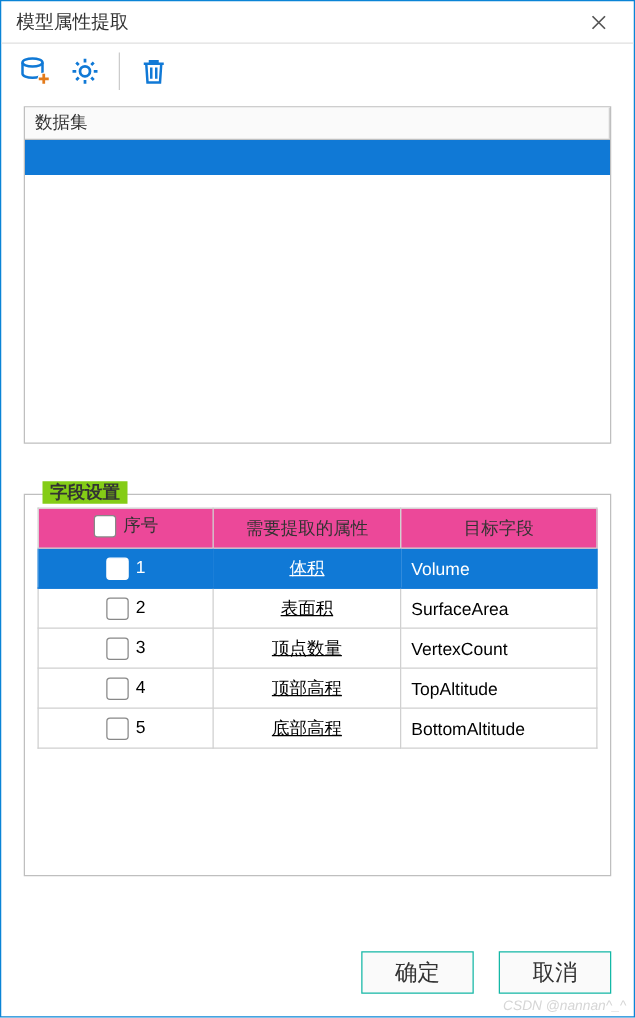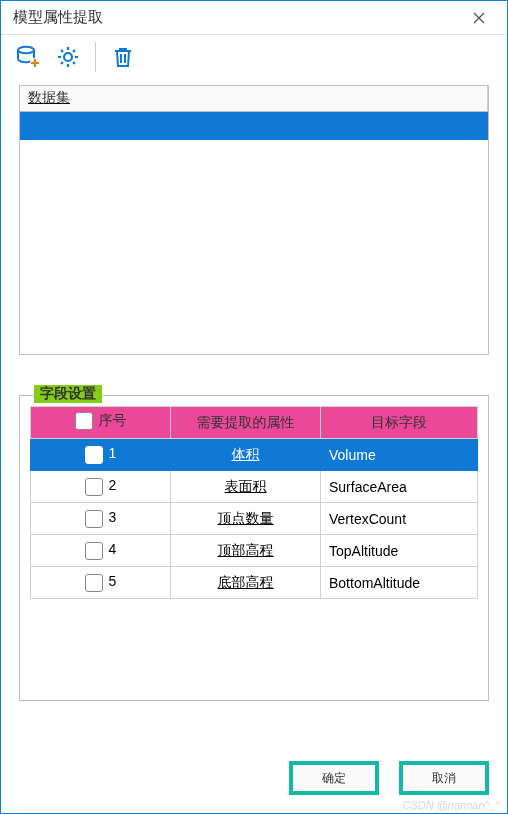--- a/index.html
+++ b/index.html
@@ -4,21 +4,21 @@
 <style>
   * { box-sizing: border-box; font-family: "Microsoft YaHei", "Segoe UI", sans-serif; }
   body { margin: 0; background: #fff; }
   .window { width: 508px; height: 814px; border: 1px solid #0a84d6; background: #fff; display: flex; flex-direction: column; position: relative; }
   .titlebar { height: 34px; display: flex; align-items: center; padding: 0 8px 0 12px; border-bottom: 1px solid #e0e0e0; }
   .titlebar .title { font-size: 15px; color: #333; flex: 1; }
   .close-btn { width: 40px; height: 30px; display: flex; align-items: center; justify-content: center; cursor: pointer; color: #555; }
   .toolbar { height: 44px; display: flex; align-items: center; padding: 0 12px; gap: 10px; }
   .toolbar .tbtn { width: 30px; height: 30px; display: flex; align-items: center; justify-content: center; cursor: pointer; }
   .toolbar .divider { width: 1px; height: 30px; background: #ccc; margin: 0 2px; }
-  .upper-panel { margin: 6px 18px 0 18px; text-decoration: underline; }
+  .upper-panel { margin: 6px 18px 0 18px; }
   .ds-table { border: 1px solid #bfbfbf; background: #fff; height: 270px; display: flex; flex-direction: column; }
   .ds-header { display: flex; height: 26px; background: #fafafa; border-bottom: 1px solid #bfbfbf; }
   .ds-header .hcell { flex: 1; padding: 3px 8px; font-size: 14px; color: #333; }
   .ds-header .hcell:first-child { border-right: 1px solid #d0d0d0; }
   .ds-row { display: flex; height: 28px; background: #1079d6; color: #fff; align-items: center; }
   .ds-row .dcell { flex: 1; padding: 3px 6px; font-size: 14px; display: flex; align-items: center; gap: 4px; }
   .ds-row .dcell:first-child { border-right: 1px solid rgba(255,255,255,0.25); }
   .fieldset { margin: 40px 18px 0 18px; border: 1px solid #bfbfbf; padding: 10px 10px 10px 10px; position: relative; height: 306px; }
   .fieldset .legend { position: absolute; top: -11px; left: 14px; background: #84cc16; padding: 0 6px; font-size: 14px; color: #333; font-weight: bold; }
   .field-table { border: 1px solid #bfbfbf; width: 100%; border-collapse: collapse; }
@@ -30,21 +30,21 @@
   .field-table td.col2 { text-align: center; text-decoration: underline; }
   .field-table td.col3 { padding-left: 8px; }
   .field-table tr.selected td { background: #1079d6; color: #fff; border-color: #1079d6; }
   .checkbox { display: inline-flex; width: 18px; height: 18px; border: 1px solid #888; border-radius: 3px; background: #fff; vertical-align: middle; margin-right: 6px; align-items: center; justify-content: center; }
   tr.selected .checkbox { background: #fff; border-color: #fff; }
   .checkbox.checked { background: #0a6cc8; border-color: #0a6cc8; }
   .checkbox.checked svg { display: block; }
   .checkbox svg { display: none; }
   .header-check { display: inline-flex; align-items: center; }
   .btnbar { position: absolute; right: 18px; bottom: 18px; display: flex; gap: 20px; }
-  .btn { width: 90px; height: 34px; border: 4px solid #14b8a6; background: #fafafa; font-size: 12px; color: #333; cursor: pointer; }
+  .btn { width: 90px; height: 34px; border: 1px solid #14b8a6; background: #fafafa; font-size: 18px; color: #333; cursor: pointer; }
   .watermark { position: absolute; right: 6px; bottom: 2px; font-size: 11px; color: #d6d6d6; font-style: italic; pointer-events: none; }
 </style>
 </head>
 <body>
 
 <div class="window">
   <div class="titlebar">
     <span class="title">模型属性提取</span>
     <div class="close-btn">
       <svg width="12" height="12" viewBox="0 0 12 12">

